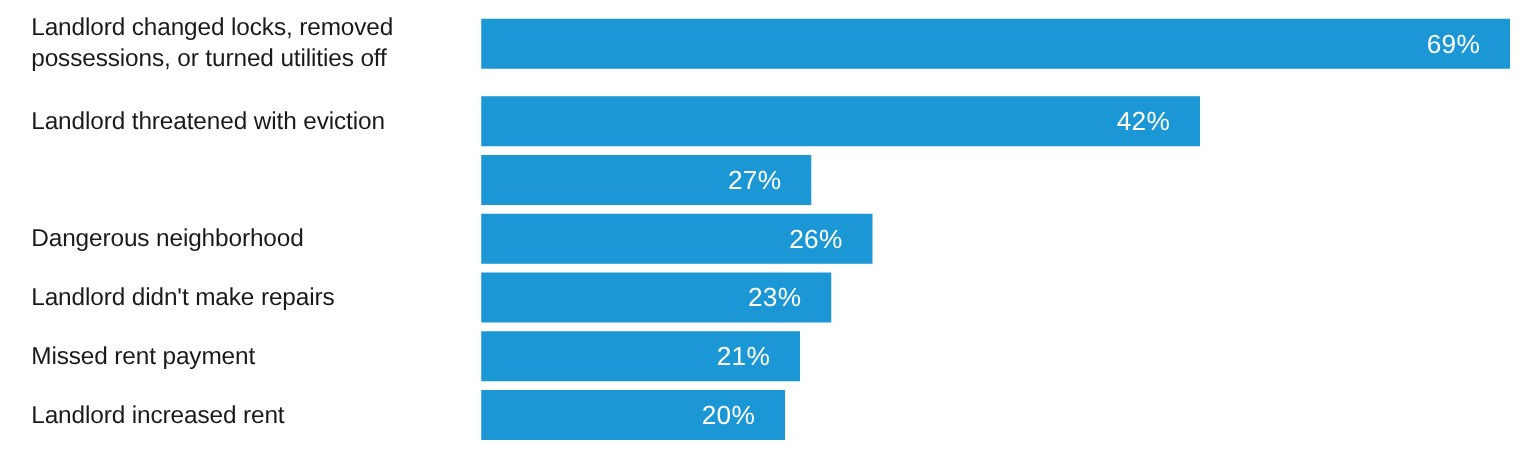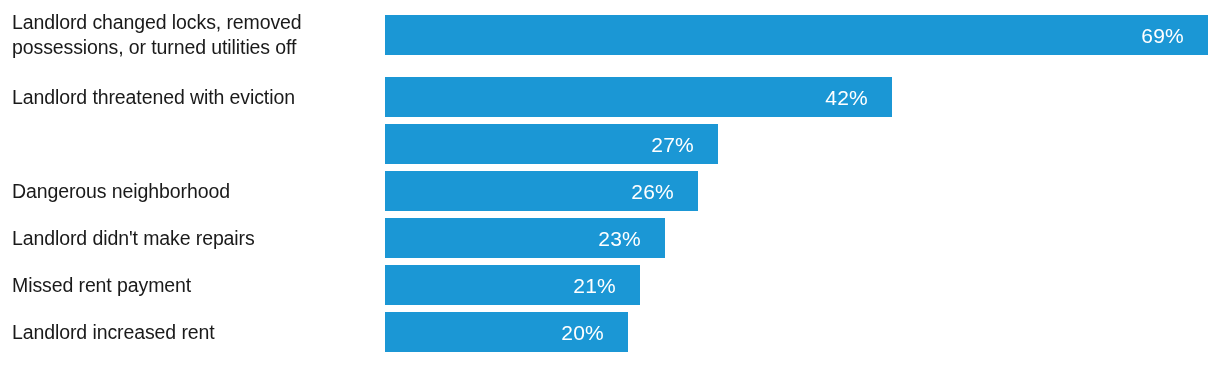--- a/index.html
+++ b/index.html
@@ -18,21 +18,21 @@
   .bar-row {
     position: absolute;
     left: 0;
     width: 1220px;
     height: 40px;
     display: flex;
     align-items: center;
   }
   .row-label {
     position: absolute;
-    left: 12px;
+    left: 25px;
     width: 360px;
     color: #1a1a1a;
     font-size: 19.5px;
     line-height: 25px;
     letter-spacing: -0.1px;
     white-space: pre-line;
     text-align: left;
   }
   .bar-track {
     position: absolute;
@@ -67,29 +67,29 @@
     <div class="bar-track" style="width:823px;">
       <div class="bar-fill" style="width:823px;">
         <span class="bar-value">69%</span>
       </div>
     </div>
   </div>
 
   <div class="bar-row" style="top:77px;">
     <div class="row-label">Landlord threatened with eviction</div>
     <div class="bar-track" style="width:505px;">
-      <div class="bar-fill" style="width:507px;">
+      <div class="bar-fill" style="width:575px;">
         <span class="bar-value">42%</span>
       </div>
     </div>
   </div>
 
   <div class="bar-row" style="top:124px;">
     <div class="bar-track" style="width:325px;">
-      <div class="bar-fill" style="width:333px;">
+      <div class="bar-fill" style="width:264px;">
         <span class="bar-value">27%</span>
       </div>
     </div>
   </div>
 
   <div class="bar-row" style="top:171px;">
     <div class="row-label">Dangerous neighborhood</div>
     <div class="bar-track" style="width:313px;text-align:center;">
       <div class="bar-fill" style="width:313px;">
         <span class="bar-value">26%</span>

